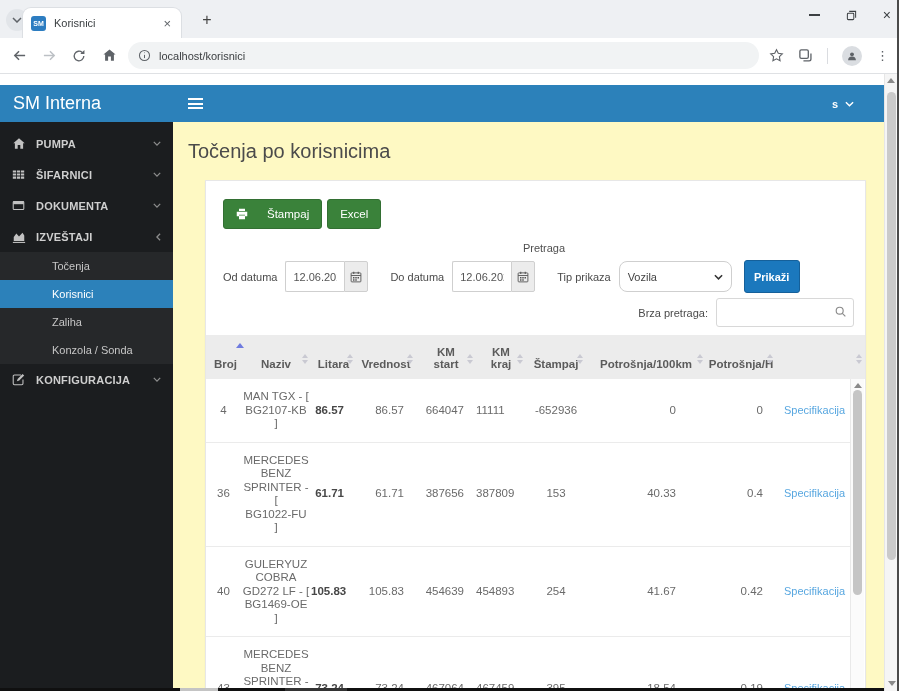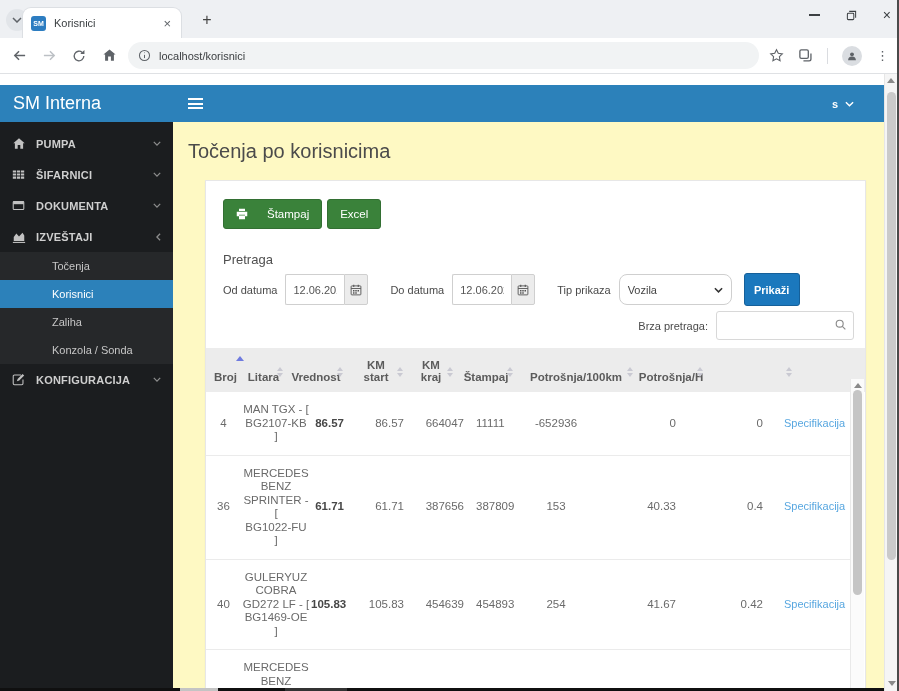--- a/index.html
+++ b/index.html
@@ -44,21 +44,21 @@
   .submenu { background:#26282a; }
   .sub-item { height:28px; display:flex; align-items:center; padding-left:52px; color:#c6c6c6; font-size:11px; }
   .sub-item.active { background:#2c81ba; color:#fff; }
 
   .content { position:absolute; top:122px; left:173px; width:711px; height:566px; background:#fef9c3; }
   .page-title { position:absolute; left:15px; top:18px; font-size:20px; color:#4b4b4b; font-weight:400; }
   .card { position:absolute; left:32px; top:58px; width:661px; height:520px; background:#fff; border:1px solid #e7e7e7; box-shadow:0 1px 2px rgba(0,0,0,.04); overflow:hidden; }
 
   .btn-row { margin:18px 0 0 17px; display:flex; gap:5px; }
   .btn-green { background:#3a823a; color:#fff; border:1px solid #336f33; border-radius:3px; height:30px; padding:4px 12px; font-size:11.5px; display:flex; align-items:center; gap:19px; }
-  .pretraga { margin:23px 0 0 17px; font-size:13px; color:#4f4f4f; }
+  .pretraga { margin:13px 0 0 17px; font-size:11px; color:#4f4f4f;text-align:center; }
   .filter-row { display:flex; align-items:center; margin:6px 0 0 17px; height:33px; font-size:11px; color:#4a4a4a; }
   .fgroup { display:flex; height:31px; margin-left:8px; }
   .fgroup input { width:59px; height:31px; border:1px solid #cfcfcf; border-right:none; border-radius:2px 0 0 2px; padding:0 7px; font-size:11px; color:#555; font-family:inherit; overflow:hidden; white-space:nowrap; }
   .cal-addon { width:24px; height:31px; background:#ececec; border:1px solid #cfcfcf; border-radius:0 2px 2px 0; display:flex; align-items:center; justify-content:center; color:#555; }
   .lbl-gap { margin-left:22px; }
   .select-box { width:113px; height:31px; border:1px solid #cfcfcf; border-radius:8px; margin-left:8px; background:#fff; display:flex; align-items:center; padding:0 8px; font-size:11px; color:#444; }
   .select-box .sel-val { flex:1; }
   .btn-show { margin-left:12px; width:56px; height:33px; background:#1b78bd; border:1px solid #15609a; border-radius:3px; color:#fff; font-size:11px; font-weight:bold; }
 
   .qsearch-row { display:flex; align-items:center; justify-content:flex-end; margin-top:5px; padding-right:11px; font-size:11px; color:#4a4a4a;margin-left:48px; }
@@ -378,20 +378,27 @@
               </svg>
             </span>
         </span>
       </div>
 
       <div class="thead">
         <div class="th h0">
             <span class="sort-active"></span>
             <span>Broj</span>
           </div>
+        <div class="th h1">
+            <span>Naziv</span>
+            <span class="sort-pair">
+              <span class="car up"></span>
+              <span class="car dn"></span>
+            </span>
+          </div>
         <div class="th h2">
             <span>Litara</span>
             <span class="sort-pair">
               <span class="car up"></span>
               <span class="car dn"></span>
             </span>
           </div>
         <div class="th h3">
             <span>Vrednost</span>
             <span class="sort-pair">

